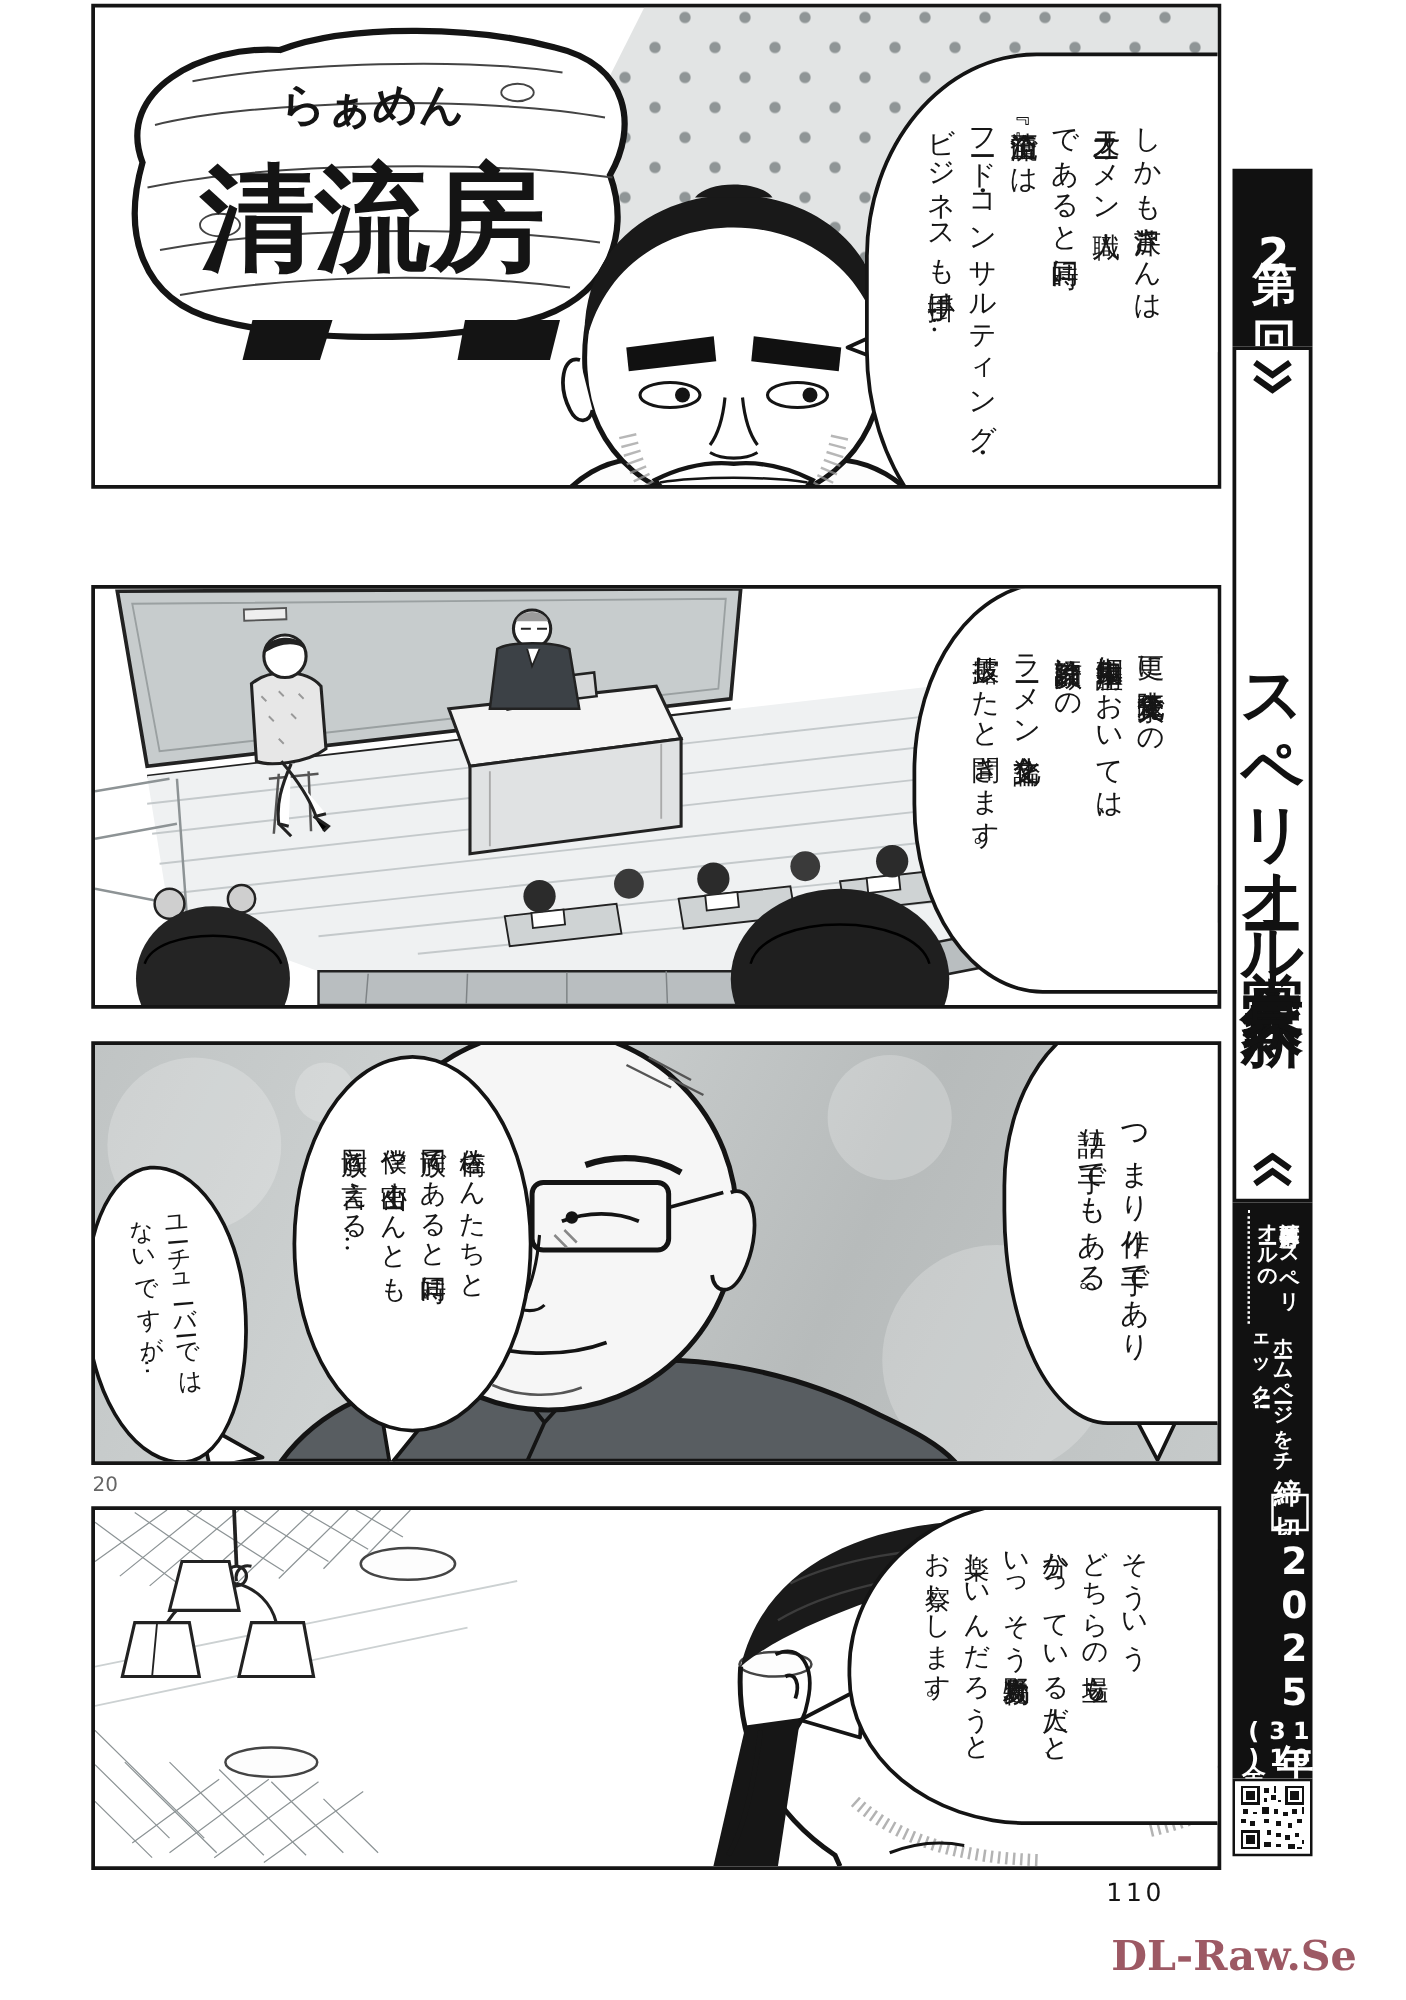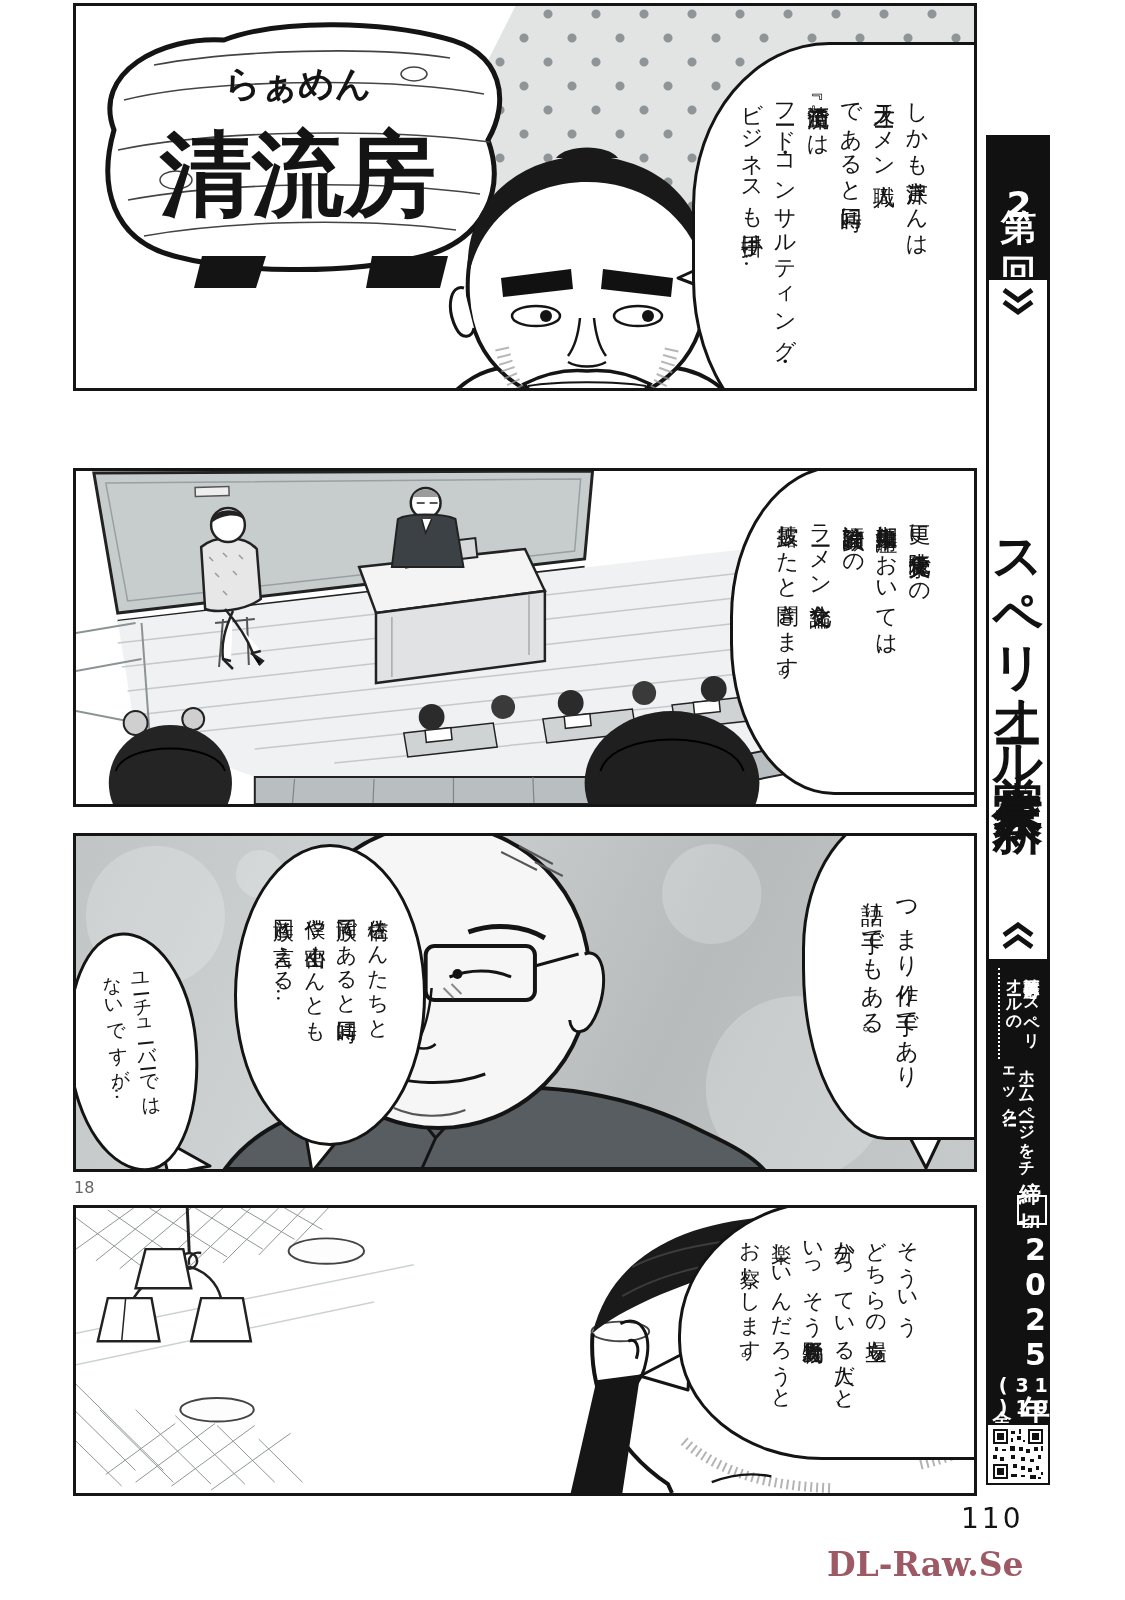--- a/index.html
+++ b/index.html
@@ -1,23 +1,23 @@
 <!DOCTYPE html>
 <html><head>
 <meta charset="utf-8">
 <style>
   html,body{margin:0;padding:0;background:#ffffff;}
   .page{position:relative;width:1125px;height:1600px;background:#fff;overflow:hidden;
         font-family:"DejaVu Sans",sans-serif;color:#141414;}
   
   .wm-top{position:absolute;left:104px;top:12px;font-size:31px;font-weight:800;
           color:#ee6b7a;opacity:.8;letter-spacing:1px;}
-  .wm-bottom{position:absolute;left:827px;top:1545px;font-size:33px;font-weight:700;
+  .wm-bottom{position:absolute;left:889px;top:1545px;font-size:33px;font-weight:700;
           font-family:"DejaVu Serif",serif;color:#9d5964;}
-  .folio{position:absolute;left:961px;top:1502px;font-size:28px;letter-spacing:3px;color:#141414;}
+  .folio{position:absolute;left:885px;top:1502px;font-size:20px;letter-spacing:3px;color:#141414;}
   .pmark{position:absolute;left:74px;top:1178px;font-size:16px;color:#666;}
   
   .panel{position:absolute;left:73px;width:904px;background:#fff;border:3px solid #151515;
          box-sizing:border-box;overflow:hidden;}
   .p1{top:3px;height:388px;}
   .p2{top:468px;height:339px;}
   .p3{top:833px;height:339px;
       background:linear-gradient(115deg,#c0c4c4 0%,#ced2d2 30%,#b7bbbb 65%,#c6caca 100%);}
   .p4{top:1205px;height:291px;}
   .panel svg.scene{position:absolute;left:0;top:0;width:100%;height:100%;z-index:1;}
@@ -248,21 +248,21 @@
 
     <svg class="tail" style="left:78px;top:300px;" width="60" height="40" viewBox="0 0 60 40">
       <path d="M6,2 L56,30 L14,38 Z" fill="#fff" stroke="#141414" stroke-width="3" stroke-linejoin="round"></path>
     </svg>
     <div class="bubble b3s">
       <div class="btext">ユーチューバーでは
 ないですが…</div>
     </div>
   </section>
 
-  <div class="pmark">18</div>
+  <div class="pmark">20</div>
 
   <section class="panel p4">
     <svg class="scene" viewBox="0 0 904 291" preserveAspectRatio="none">
       <g stroke="#8d9496" stroke-width="1">
         <path d="M0,42 l58,-42 M20,54 l66,-54 M44,62 l72,-62 M76,66 l72,-66 M112,62 l64,-62 M148,56 l56,-56 M184,48 l46,-48 M216,40 l38,-40"></path>
         <path d="M0,10 l72,54 M32,2 l82,58 M74,0 l78,50 M120,0 l68,42 M166,0 l54,32 M210,0 l38,22"></path>
         <path d="M0,208 l60,60 M0,238 l46,46 M24,206 l74,74 M60,206 l76,76 M100,212 l70,70 M142,222 l58,58 M184,236 l44,44 M0,180 l88,88"></path>
         <path d="M60,280 l80,-60 M96,284 l84,-62 M136,288 l80,-58 M30,272 l70,-52"></path>
       </g>
       <path d="M0,128 L340,58 M0,160 L300,96" stroke="#ccd1d2" stroke-width="1.5"></path>

